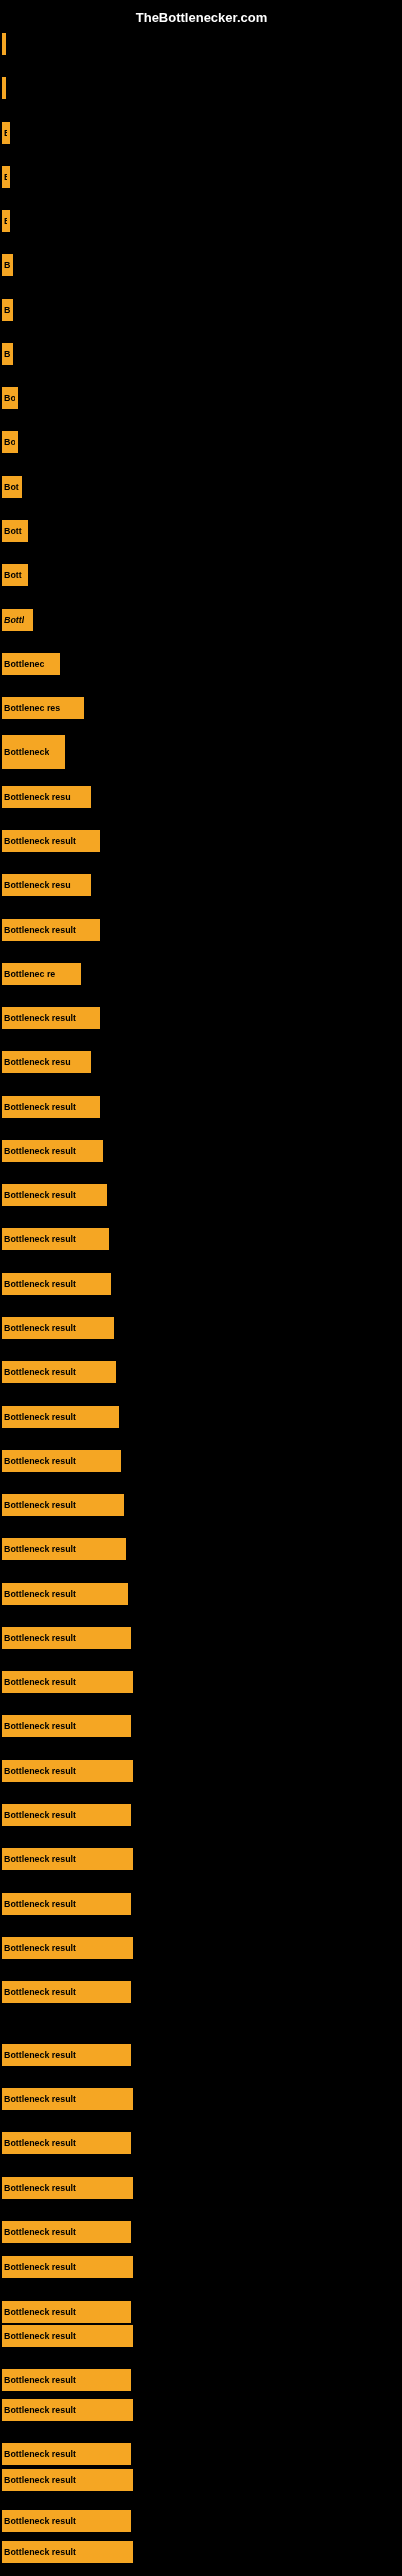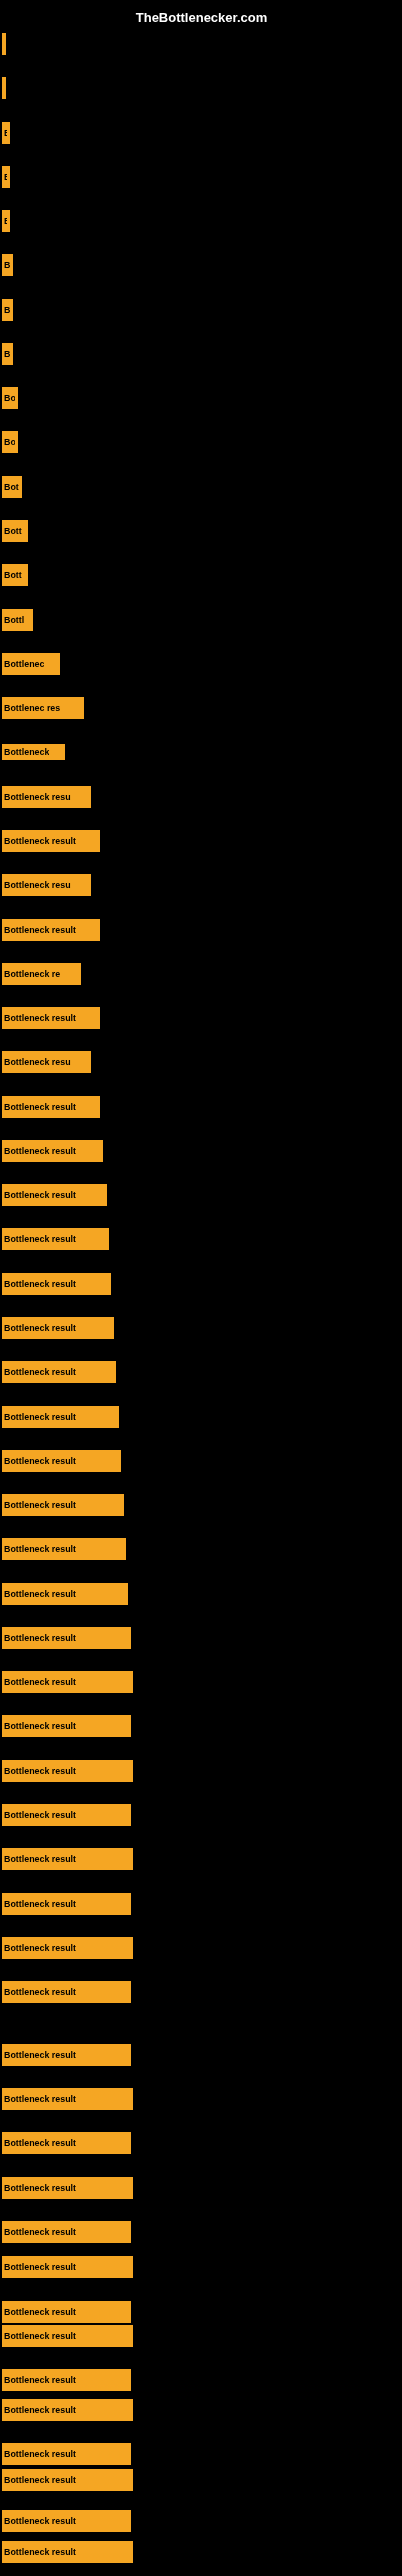--- a/index.html
+++ b/index.html
@@ -95,37 +95,37 @@
     <div style="position: absolute; top: 487px; left: 0px; width: 100%; height: 40px; display: flex; align-items: center; padding-left: 1.6px;">
       <div style="background-color: rgb(245, 166, 35); height: 22.5px; width: 26px; display: flex; align-items: center; padding-left: 2.4px; padding-right: 2.4px; min-width: 26px;">
         <span style="color: rgb(0, 0, 0); font-size: 8.9px; font-weight: bold; white-space: nowrap; overflow: hidden;">Bott</span>
       </div>
     </div>
     <div style="position: absolute; top: 531px; left: 0px; width: 100%; height: 40px; display: flex; align-items: center; padding-left: 1.6px;">
       <div style="background-color: rgb(245, 166, 35); height: 22.5px; width: 26px; display: flex; align-items: center; padding-left: 2.4px; padding-right: 2.4px; min-width: 26px;">
         <span style="color: rgb(0, 0, 0); font-size: 8.9px; font-weight: bold; white-space: nowrap; overflow: hidden;">Bott</span>
       </div>
     </div>
-    <div style="position: absolute; top: 576px; left: 0px; width: 100%; height: 40px; display: flex; align-items: center; padding-left: 1.6px;">
+    <div style="position: absolute; top: 576px; left: 0px; width: 100%; height: 40px; display: flex; align-items: center; padding-left: 1.6px; font-style: italic;">
       <div style="background-color: rgb(245, 166, 35); height: 22.5px; width: 31px; display: flex; align-items: center; padding-left: 2.4px; padding-right: 2.4px; min-width: 31px;">
         <span style="color: rgb(0, 0, 0); font-size: 8.9px; font-weight: bold; white-space: nowrap; overflow: hidden;">Bottl</span>
       </div>
     </div>
     <div style="position: absolute; top: 620px; left: 0px; width: 100%; height: 40px; display: flex; align-items: center; padding-left: 1.6px;">
       <div style="background-color: rgb(245, 166, 35); height: 22.5px; width: 58px; display: flex; align-items: center; padding-left: 2.4px; padding-right: 2.4px; min-width: 58px;">
         <span style="color: rgb(0, 0, 0); font-size: 8.9px; font-weight: bold; white-space: nowrap; overflow: hidden;">Bottlenec</span>
       </div>
     </div>
     <div style="position: absolute; top: 664px; left: 0px; width: 100%; height: 40px; display: flex; align-items: center; padding-left: 1.6px;">
       <div style="background-color: rgb(245, 166, 35); height: 22.5px; width: 82px; display: flex; align-items: center; padding-left: 2.4px; padding-right: 2.4px; min-width: 82px;">
         <span style="color: rgb(0, 0, 0); font-size: 8.9px; font-weight: bold; white-space: nowrap; overflow: hidden;">Bottlenec res</span>
       </div>
     </div>
     <div style="position: absolute; top: 708px; left: 0px; width: 100%; height: 40px; display: flex; align-items: center; padding-left: 1.6px;">
-      <div style="background-color: rgb(245, 166, 35); height: 16px; width: 63px; display: flex; align-items: center; padding-left: 2.4px; padding-right: 7px; min-width: 63px;">
+      <div style="background-color: rgb(245, 166, 35); height: 34px; width: 63px; display: flex; align-items: center; padding-left: 2.4px; padding-right: 7px; min-width: 63px;">
         <span style="color: rgb(0, 0, 0); font-size: 8.9px; font-weight: bold; white-space: nowrap; overflow: hidden;">Bottleneck</span>
       </div>
     </div>
     <div style="position: absolute; top: 753px; left: 0px; width: 100%; height: 40px; display: flex; align-items: center; padding-left: 1.6px;">
       <div style="background-color: rgb(245, 166, 35); height: 22.5px; width: 89px; display: flex; align-items: center; padding-left: 2.4px; padding-right: 2.4px; min-width: 89px;">
         <span style="color: rgb(0, 0, 0); font-size: 8.9px; font-weight: bold; white-space: nowrap; overflow: hidden;">Bottleneck resu</span>
       </div>
     </div>
     <div style="position: absolute; top: 797px; left: 0px; width: 100%; height: 40px; display: flex; align-items: center; padding-left: 1.6px;">
       <div style="background-color: rgb(245, 166, 35); height: 22.5px; width: 98px; display: flex; align-items: center; padding-left: 2.4px; padding-right: 2.4px; min-width: 98px;">
@@ -137,21 +137,21 @@
         <span style="color: rgb(0, 0, 0); font-size: 8.9px; font-weight: bold; white-space: nowrap; overflow: hidden;">Bottleneck resu</span>
       </div>
     </div>
     <div style="position: absolute; top: 886px; left: 0px; width: 100%; height: 40px; display: flex; align-items: center; padding-left: 1.6px;">
       <div style="background-color: rgb(245, 166, 35); height: 22.5px; width: 98px; display: flex; align-items: center; padding-left: 2.4px; padding-right: 2.4px; min-width: 98px;">
         <span style="color: rgb(0, 0, 0); font-size: 8.9px; font-weight: bold; white-space: nowrap; overflow: hidden;">Bottleneck result</span>
       </div>
     </div>
     <div style="position: absolute; top: 930px; left: 0px; width: 100%; height: 40px; display: flex; align-items: center; padding-left: 1.6px;">
       <div style="background-color: rgb(245, 166, 35); height: 22.5px; width: 79px; display: flex; align-items: center; padding-left: 2.4px; padding-right: 2.4px; min-width: 79px;">
-        <span style="color: rgb(0, 0, 0); font-size: 8.9px; font-weight: bold; white-space: nowrap; overflow: hidden;">Bottleneck re</span>
+        <span style="color: rgb(0, 0, 0); font-size: 8.9px; font-weight: bold; white-space: nowrap; overflow: hidden;">Bottlenec re</span>
       </div>
     </div>
     <div style="position: absolute; top: 974px; left: 0px; width: 100%; height: 40px; display: flex; align-items: center; padding-left: 1.6px;">
       <div style="background-color: rgb(245, 166, 35); height: 22.5px; width: 98px; display: flex; align-items: center; padding-left: 2.4px; padding-right: 2.4px; min-width: 98px;">
         <span style="color: rgb(0, 0, 0); font-size: 8.9px; font-weight: bold; white-space: nowrap; overflow: hidden;">Bottleneck result</span>
       </div>
     </div>
     <div style="position: absolute; top: 1018px; left: 0px; width: 100%; height: 40px; display: flex; align-items: center; padding-left: 1.6px;">
       <div style="background-color: rgb(245, 166, 35); height: 22.5px; width: 89px; display: flex; align-items: center; padding-left: 2.4px; padding-right: 2.4px; min-width: 89px;">
         <span style="color: rgb(0, 0, 0); font-size: 8.9px; font-weight: bold; white-space: nowrap; overflow: hidden;">Bottleneck resu</span>

